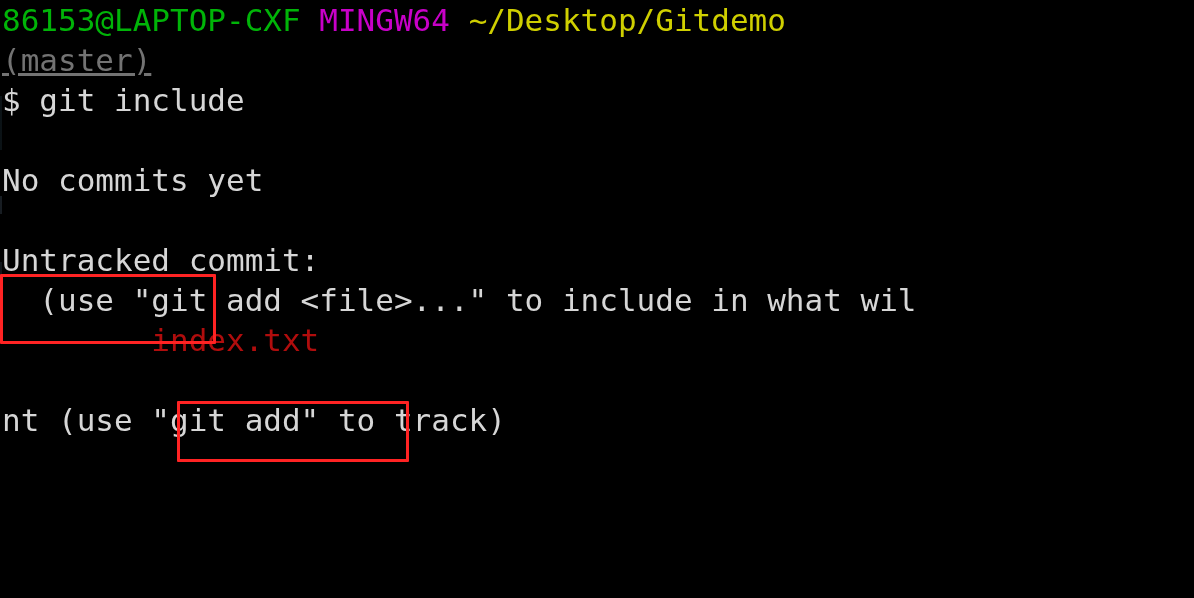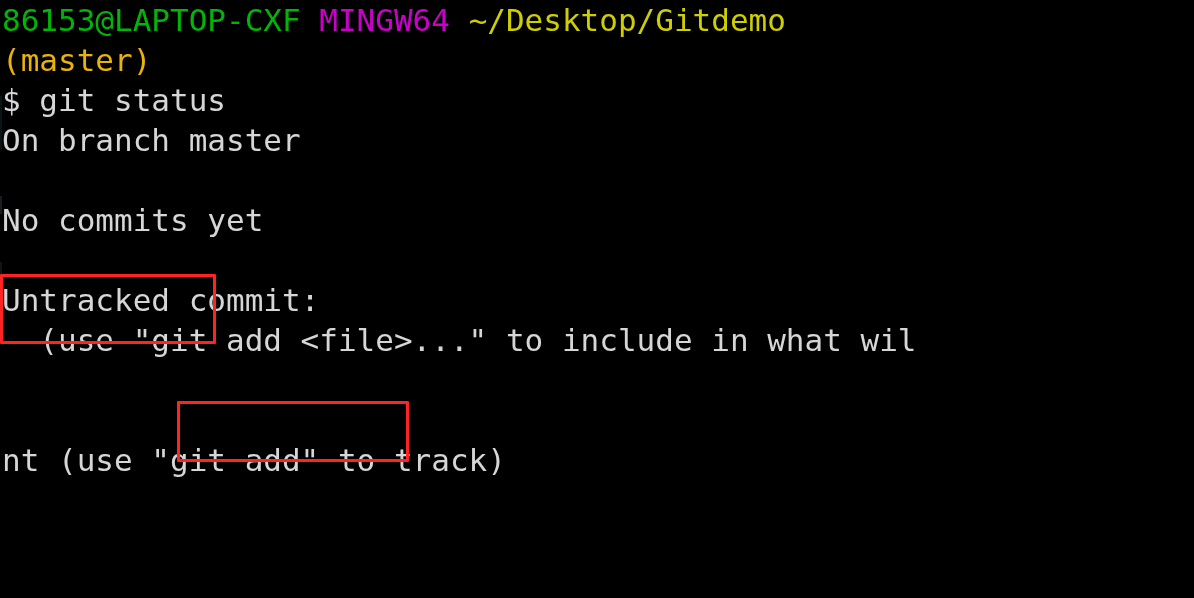--- a/index.html
+++ b/index.html
@@ -52,21 +52,21 @@
     white-space: pre;
     color: #d6d6d6;
     padding-left: 2px;
     box-sizing: border-box;
   }
   .line.blank { color: transparent; }
 
   .c-green   { color: #00b408; }
   .c-magenta { color: #c800c8; }
   .c-yellow  { color: #cfcf00; }
-  .c-cyan    { color: #eab308; }
+  .c-cyan    { color: #737373; text-decoration: underline; }
   .c-default { color: #d6d6d6; }
   .c-filered { color: #b00d0d; }
 
   
   .annot {
     position: absolute;
     border: 3px solid #ff2323;
     border-radius: 1px;
     box-sizing: border-box;
     pointer-events: none;
@@ -78,32 +78,31 @@
 <div id="terminal">
 
   <div class="edge-artifact"></div>
 
   <div class="screen">
 
     <div class="line"><span class="c-green">86153@LAPTOP-CXF</span><span class="c-default"> </span><span class="c-magenta">MINGW64</span><span class="c-default"> </span><span class="c-yellow">~/Desktop/Gitdemo</span></div>
 
     <div class="line"><span class="c-cyan">(master)</span></div>
 
-    <div class="line"><span class="c-default">$ </span><span class="c-default">git status</span></div>
+    <div class="line"><span class="c-default">$ </span><span class="c-default">git include</span></div>
 
-    <div class="line">On branch master</div>
     <div class="line blank"> </div>
     <div class="line">No commits yet</div>
     <div class="line blank"> </div>
 
     <div class="line"><span>Untracked</span><span> commit:</span></div>
 
     <div class="line">  (use "git add &lt;file&gt;..." to include in what wil</div>
 
-    <div class="line"><span>        </span></div>
+    <div class="line"><span>        </span><span class="c-filered">index.txt</span></div>
 
     <div class="line blank"> </div>
 
     <div class="line">nt (use "git add" to track)</div>
 
   </div>
 
   <div class="annot" style="left:0px; top:274px; width:216px; height:70px;"></div>
   <div class="annot" style="left:177px; top:401px; width:232px; height:61px;"></div>
 

